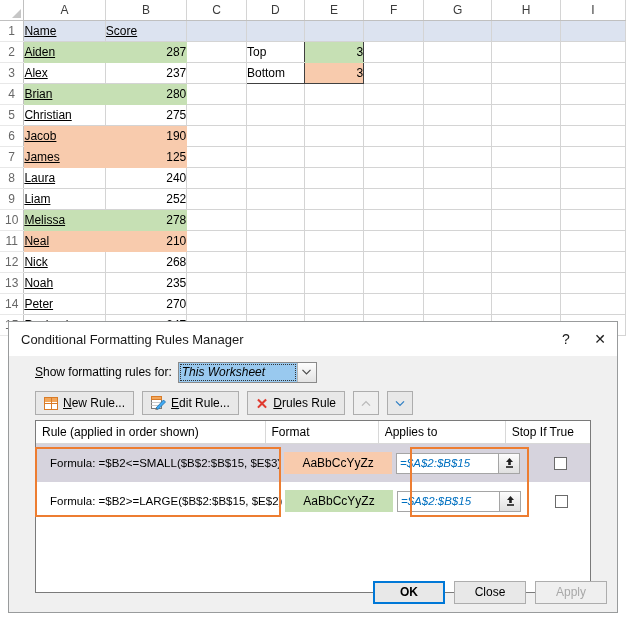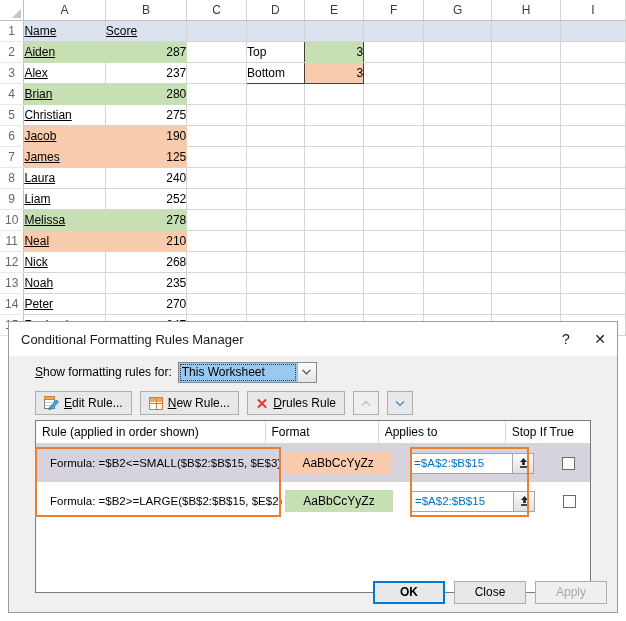--- a/index.html
+++ b/index.html
@@ -177,20 +177,21 @@
     flex: 1;
     background: #99c9ef;
     color: #000;
     font-size: 12px;
     line-height: 19px;
     padding-left: 3px;
     outline: 1px dotted #333;
     outline-offset: -2px;
     overflow: hidden;
     white-space: nowrap;
+    font-style: italic;
   }
   .combo-arrow {
     width: 18px;
     background: linear-gradient(#fdfdfd,#e3e3e3);
     border-left: 1px solid #b5b5b5;
     display: flex;
     align-items: center;
     justify-content: center;
   }
   .combo-arrow svg { display:block; }
@@ -301,21 +302,22 @@
     display: flex;
     align-items: center;
     justify-content: center;
     font-size: 12px;
     color: #000;
     margin-left: 3px;
   }
   .applies-wrap {
     display: flex;
     align-items: center;
-    margin-left: 18px;
+    margin-left: 4px;
+    font-style: italic;
   }
   .applies-field {
     width: 103px;
     height: 21px;
     border: 1px solid #a5a5a5;
     background: #fff;
     font-size: 11.5px;
     color: #0070c0;
     line-height: 19px;
     padding-left: 3px;
@@ -627,35 +629,35 @@
         <div class="combo-arrow">
           <svg width="9" height="6" viewBox="0 0 9 6">
               <path d="M0.5 0.8 L4.5 4.8 L8.5 0.8" fill="none" stroke="#4a4a4a" stroke-width="1.2"></path>
             </svg>
         </div>
       </div>
     </div>
 
     <div class="toolbar">
       <div class="tbtn">
+        <span class="icon-newrule"></span>
+        <span><u>N</u><span>ew Rule...</span></span>
+      </div>
+      <div class="tbtn">
         <span class="icon-editrule">
           <svg width="15" height="14" viewBox="0 0 15 14">
             <rect x="0.5" y="0.5" width="10" height="12" fill="#ffffff" stroke="#7a7a7a"></rect>
             <rect x="0.5" y="0.5" width="10" height="3" fill="#f2a65a" stroke="#d97b27"></rect>
             <line x1="0.5" y1="6.5" x2="10.5" y2="6.5" stroke="#c9c9c9"></line>
             <line x1="0.5" y1="9.5" x2="10.5" y2="9.5" stroke="#c9c9c9"></line>
             <path d="M5 12 L12.5 4 L14.5 6 L7 13.5 Z" fill="#3fa9f5" stroke="#1a6fa8" stroke-width="0.8"></path>
             <path d="M5 12 L7 13.5 L4.3 14 Z" fill="#6b6b6b"></path>
           </svg>
         </span>
         <span><u>E</u><span>dit Rule...</span></span>
-      </div>
-      <div class="tbtn">
-        <span class="icon-newrule"></span>
-        <span><u>N</u><span>ew Rule...</span></span>
       </div>
       <div class="tbtn">
         <span class="icon-delete">✕</span>
         <span><u>D</u><span>rules Rule</span></span>
       </div>
       <div class="tbtn tbtn-arrow disabled">
         <span>
           <svg width="10" height="7" viewBox="0 0 10 7">
               <path d="M1 5.6 L5 1.6 L9 5.6" fill="none" stroke="#b8b8b8" stroke-width="1.3"></path>
             </svg>

